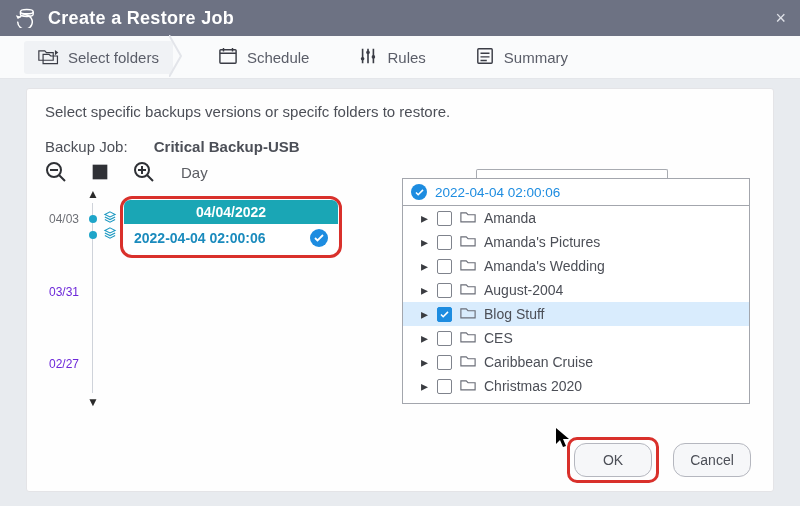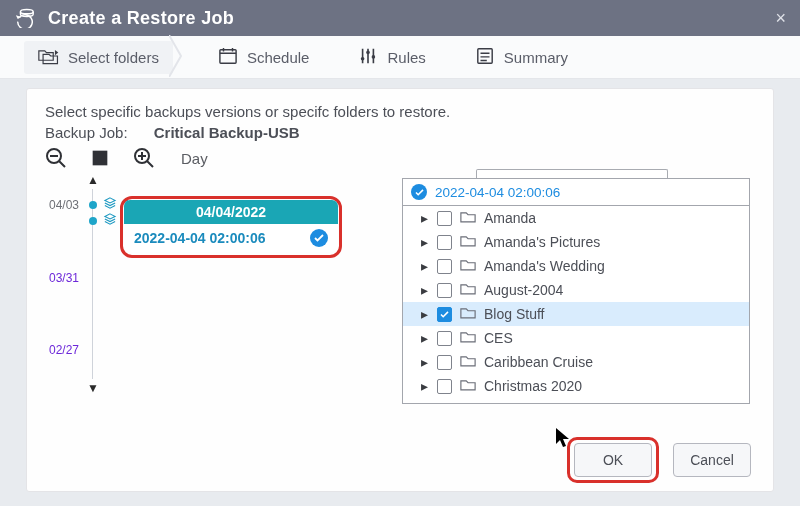--- a/index.html
+++ b/index.html
@@ -15,21 +15,21 @@
   .steps{background:#fafbfc;height:42px;display:flex;align-items:center;padding:0 24px;
     border-bottom:1px solid #e4e6ea;font-size:15px;color:#5a5d68;}
   .step{display:flex;align-items:center;gap:8px;padding:6px 14px;border-radius:3px;}
   .step svg{width:22px;height:18px;}
   .step.active{background:#f0f2f5;}
   .step-sep{width:20px;}
   .arrow-step{margin-left:-4px;}
   
   .card{position:absolute;left:26px;top:88px;right:26px;bottom:14px;background:#fefefe;
     border:1px solid #e4e4e7;border-radius:3px;padding:14px 18px 10px 18px;box-sizing:border-box;}
-  .instr{font-size:15px;color:#4c4f57;margin-bottom:4px;}
+  .instr{font-size:15px;color:#4c4f57;margin-bottom:18px;}
   .bjob{font-size:15px;color:#4c4f57;margin-bottom:6px;}
   .bjob .bjob-name{margin-left:22px;font-weight:bold;}
   
   .zoomrow{display:flex;align-items:center;gap:22px;margin-bottom:6px;}
   .zoomrow .zicon{width:22px;height:22px;display:inline-flex;align-items:center;justify-content:center;}
   .zoomlbl{font-size:15px;color:#5b5d63;margin-left:4px;}
   
   .cols{display:flex;gap:8px;position:relative;height:216px;}
   .timeline{width:84px;position:relative;font-size:12px;color:#707278;}
   .timeline .up,.timeline .down{position:absolute;left:42px;color:#2a2a2a;}
@@ -66,21 +66,21 @@
   .trow.sel{background:#d9ecfd;}
   .car{width:8px;color:#3a3c41;}
   .cbox{width:13px;height:13px;border:1px solid #7f838c;border-radius:2px;background:#fff;
     display:inline-flex;align-items:center;justify-content:center;}
   .cbox.on{background:#1d8ce0;border-color:#1d8ce0;}
   .cbox.on svg{width:9px;height:7px;}
   .fold svg{width:16px;height:13px;}
   
   .footer{position:absolute;left:0;right:0;bottom:8px;display:flex;justify-content:flex-end;
     align-items:center;gap:14px;padding-right:22px;}
-  .btn{height:32px;min-width:76px;border:1px solid #b5b7bf;border-radius:4px;background:#f6f7f9;
+  .btn{height:32px;min-width:76px;border:1px solid #b5b7bf;border-radius:12px;background:#f6f7f9;
     color:#4c4f57;font-size:14px;display:flex;align-items:center;justify-content:center;cursor:pointer;}
   .btn-ok-wrap{border:3px solid #d9302b;border-radius:10px;padding:3px 4px;}
   .cursor{position:absolute;bottom:30px;right:200px;}
   .cursor svg{width:18px;height:22px;}
 </style>
 </head>
 <body>
 
 <div class="titlebar">
   <span class="tb-icon">

